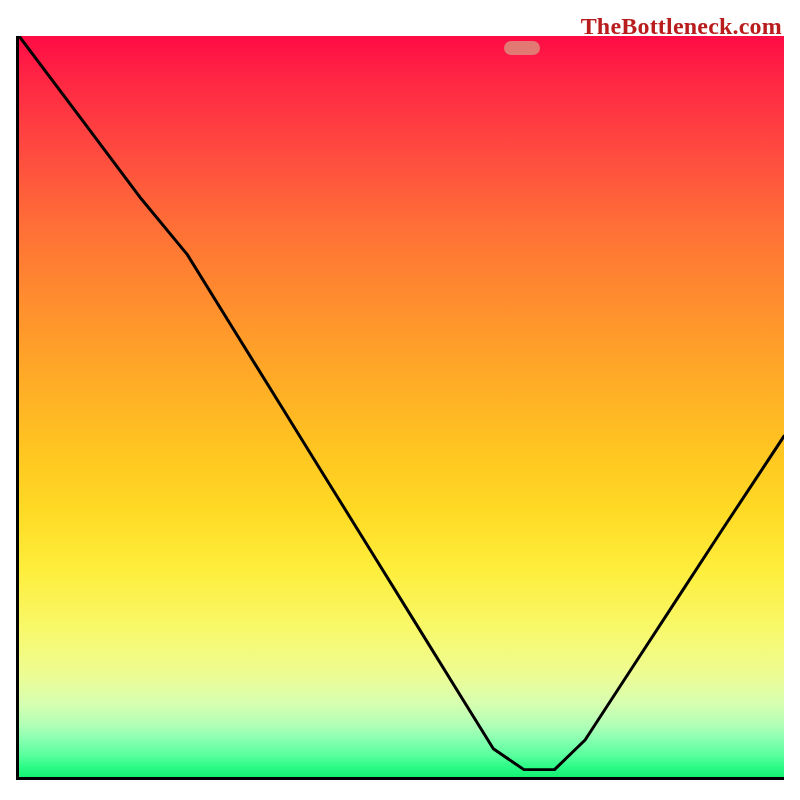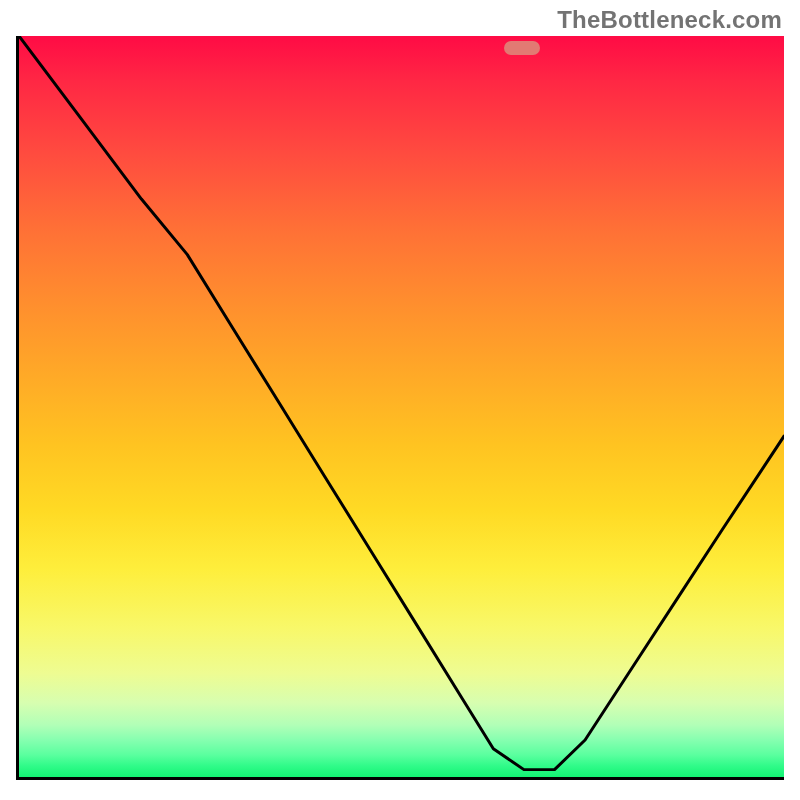--- a/index.html
+++ b/index.html
@@ -5,26 +5,27 @@
   * { margin: 0; padding: 0; box-sizing: border-box; }
   body {
     width: 800px;
     height: 800px;
     background: #ffffff;
     font-family: Arial, sans-serif;
     position: relative;
   }
   .watermark {
     position: absolute;
-    top: 6px;
+    top: 13px;
     right: 18px;
     font-size: 24px;
     font-weight: bold;
-    color: #737373;
+    color: #b91c1c;
     letter-spacing: 0.2px;
+    font-family: Liberation Serif, serif;
   }
   .chart-area {
     position: absolute;
     left: 16px;
     top: 36px;
     width: 768px;
     height: 744px;
     border-left: 3px solid #000;
     border-bottom: 3px solid #000;
   }

